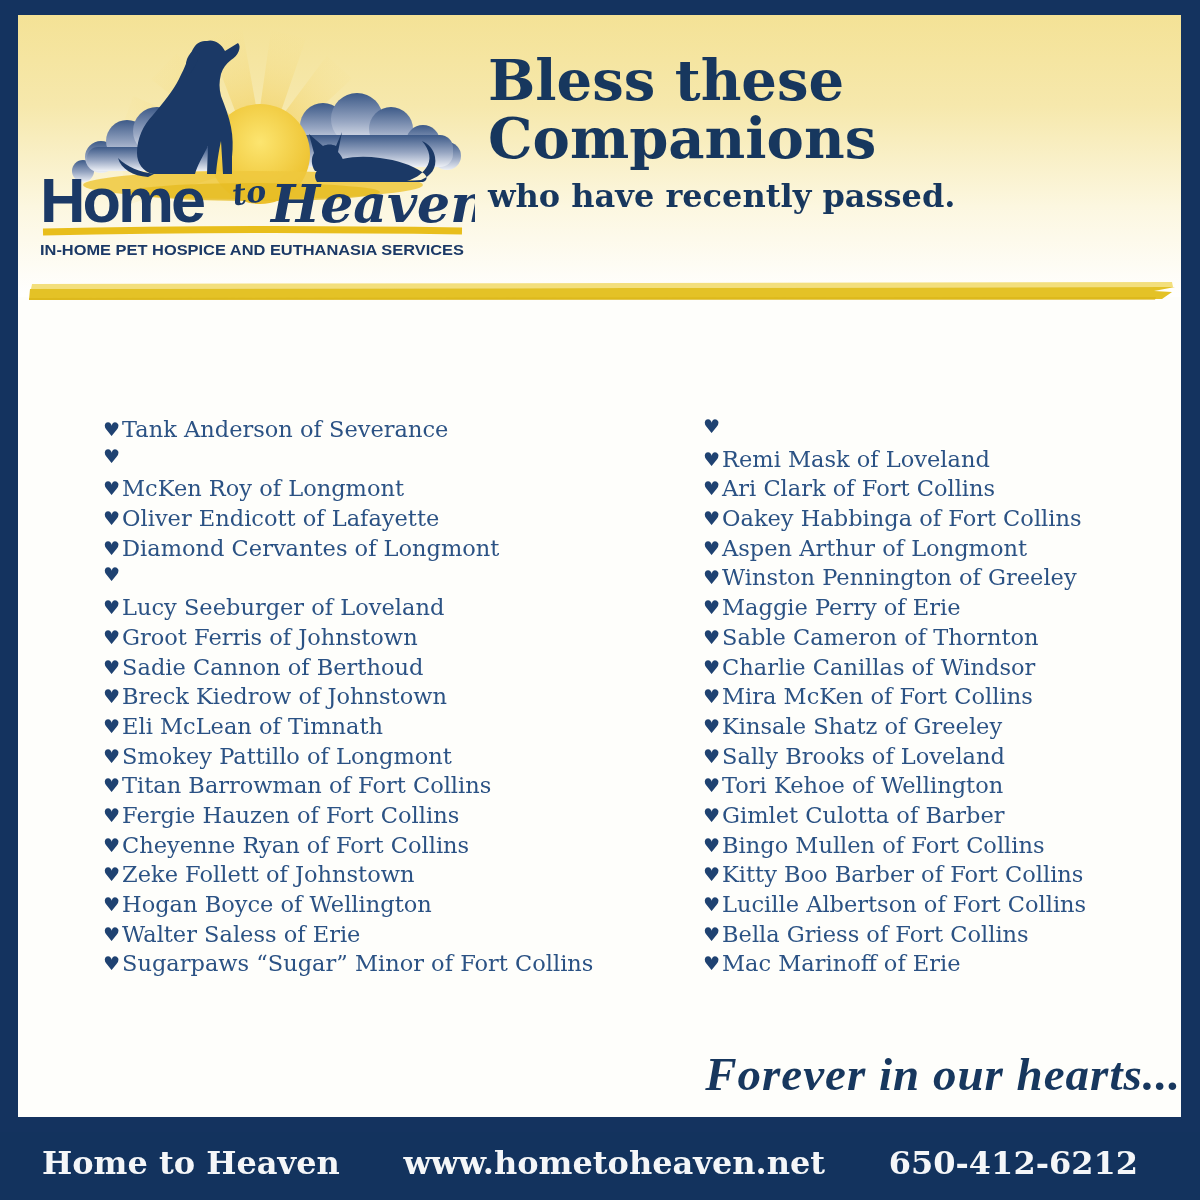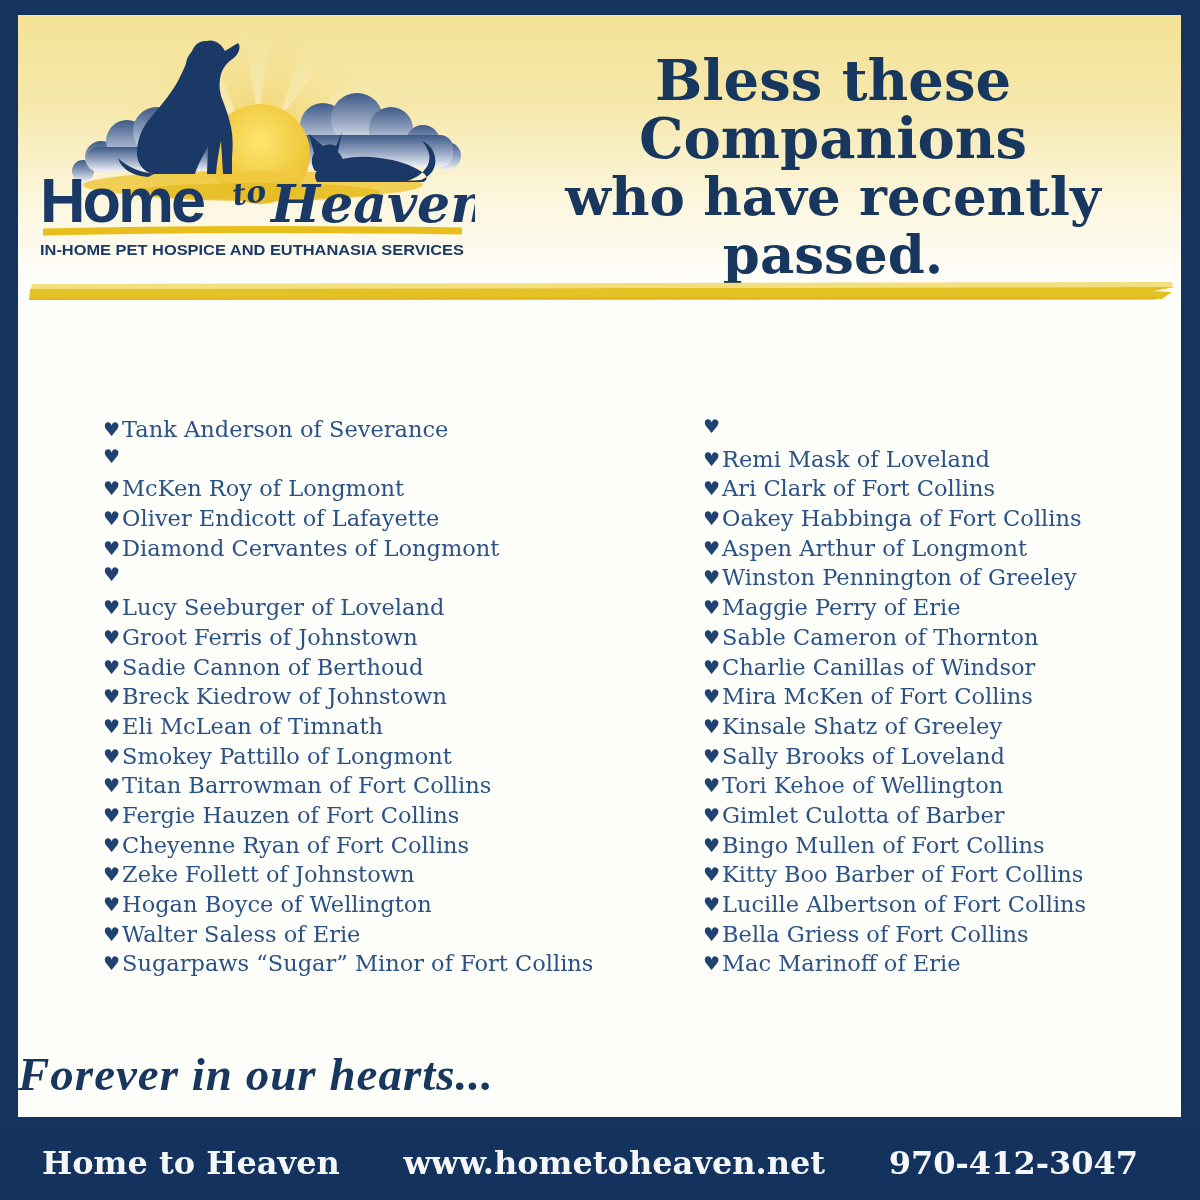--- a/index.html
+++ b/index.html
@@ -9,36 +9,36 @@
   
   .panel{position:absolute;left:18px;top:15px;width:1163px;height:1102px;
          background:#FEFEFB;overflow:hidden;}
 
   
   .header-bg{position:absolute;left:0;top:0;width:100%;height:282px;
         background:linear-gradient(to bottom,#F4E296 0%,#F6E8AC 32%,#FCF7E0 68%,#FFFFFF 100%);}
 
   .logo{position:absolute;left:17px;top:14px;width:440px;height:230px;}
 
-  .heading{position:absolute;left:470px;top:36px;width:690px;text-align:center;
+  .heading{position:absolute;left:470px;top:36px;width:690px;
            color:#17375E;font-family:"DejaVu Serif",serif;font-weight:bold;}
   .heading .l1,.heading .l2{font-size:56px;line-height:58px;letter-spacing:0px;}
-  .heading .l3{font-size:53px;line-height:58px;letter-spacing:0px;}
+  .heading .l3{font-size:32px;line-height:58px;letter-spacing:0px;}
 
   .brush{position:absolute;left:8px;top:265px;width:1153px;height:22px;}
 
   ul.names{list-style:none;margin:0;padding:0;position:absolute;top:401px;}
   ul.names.left{left:85px;}
   ul.names.right{left:685px;}
   ul.names li{height:29.7px;display:flex;align-items:baseline;
       font-family:"DejaVu Serif",serif;font-size:22.5px;color:#2B5284;white-space:nowrap;}
   ul.names .heart{font-family:"DejaVu Sans",sans-serif;font-size:19px;color:#1F4271;
       margin-right:2px;position:relative;top:-1px;}
 
-  .forever{position:absolute;left:0;right:0;top:1032px;text-align:left;
+  .forever{position:absolute;left:0;right:0;top:1032px;text-align:right;
       font-family:"Liberation Serif",serif;font-style:italic;font-weight:bold;
       font-size:47px;letter-spacing:1px;color:#17375E;}
 
   .footer{position:absolute;left:0;right:0;bottom:0;height:68px;background:#13335E;
       display:flex;align-items:center;justify-content:space-between;
       padding:0 62px 6px 42px;box-sizing:border-box;
       font-family:"DejaVu Serif",serif;font-weight:bold;font-size:32px;color:#F4F6F8;}
 </style>
 </head>
 <body>
@@ -288,14 +288,14 @@
         <span>Mac Marinoff of Erie</span>
       </li>
   </ul>
 
   <div class="forever">Forever in our hearts...</div>
 </div>
 
 <div class="footer">
   <span>Home to Heaven</span>
   <span>www.hometoheaven.net</span>
-  <span>970-412-3047</span>
+  <span>650-412-6212</span>
 </div>
 
 </body></html>

